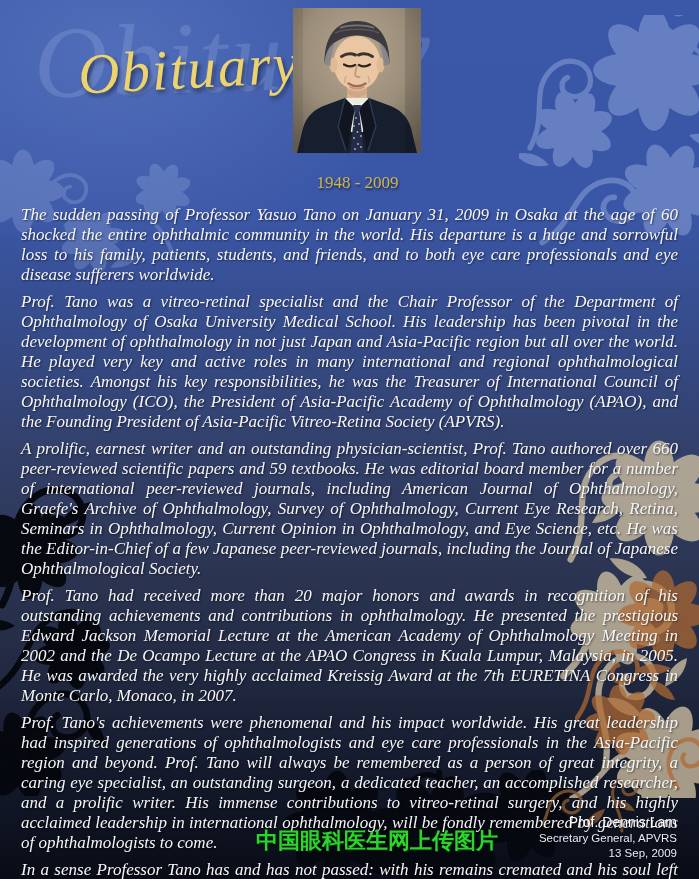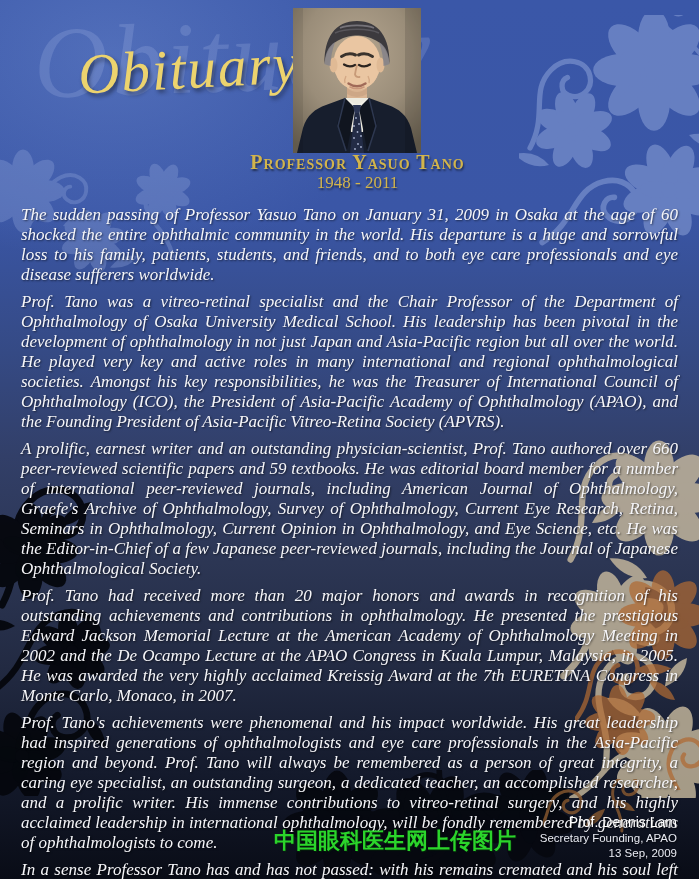--- a/index.html
+++ b/index.html
@@ -30,21 +30,21 @@
     font:400 17px "Liberation Serif",serif;color:#d2b44c;text-shadow:1px 2px 2px rgba(0,0,0,.5);}
   .body-text{position:absolute;left:21px;top:205px;width:657px;z-index:5;
     font:italic 17px/20px "Liberation Serif",serif;color:#f6f6f9;text-align:justify;
     text-shadow:1px 1px 2px rgba(0,0,0,.55);}
   .body-text p{margin:0 0 7px 0;font-family:Liberation Serif, serif;}
   .signature{position:absolute;right:22px;top:813px;z-index:6;text-align:right;color:#ffffff;
     font-family:"Liberation Sans",sans-serif;text-shadow:1px 1px 2px rgba(0,0,0,.6);}
   .sig-name{font-weight:normal;font-size:14px;line-height:18px;}
   .sig-role{font-size:11.5px;line-height:15px;color:#e9ebf3;}
   .sig-date{font-size:11.5px;line-height:15px;color:#e9ebf3;}
-  .cn-watermark{position:absolute;left:274px;top:828px;z-index:7;white-space:nowrap;
+  .cn-watermark{position:absolute;left:256px;top:828px;z-index:7;white-space:nowrap;
     font:bold 22px/1.2 "DejaVu Sans",sans-serif;color:#2bd52b;text-shadow:1px 1px 1px rgba(0,60,0,.5);}
 </style>
 </head>
 <body>
 
 <div class="page">
 
   <svg width="0" height="0" style="position:absolute" aria-hidden="true">
     <defs>
       <g id="peony">
@@ -191,33 +191,32 @@
         <circle cx="68" cy="128" r=".9"></circle>
         <circle cx="61" cy="130" r=".9"></circle>
       <circle cx="65" cy="136" r=".9"></circle>
         <circle cx="62" cy="141" r=".9"></circle>
         <circle cx="68" cy="139" r=".9"></circle>
     </g>
     <rect x="112" y="0" width="16" height="145" fill="#000" opacity=".12"></rect>
     <rect x="0" y="0" width="10" height="145" fill="#000" opacity=".08"></rect>
   </svg>
 
-  <div class="memorial-name">Professor Yasuo Tano</div>
-  <div class="memorial-years">1948 - 2011</div>
+  <div class="memorial-years">1948 - 2009</div>
 
   <div class="body-text">
     <p>The sudden passing of Professor Yasuo Tano on January 31, 2009 in Osaka at the age of 60 shocked the entire ophthalmic community in the world. His departure is a huge and sorrowful loss to his family, patients, students, and friends, and to both eye care professionals and eye disease sufferers worldwide.</p>
     <p>Prof. Tano was a vitreo-retinal specialist and the Chair Professor of the Department of Ophthalmology of Osaka University Medical School.  His leadership has been pivotal in the development of ophthalmology in not just Japan and Asia-Pacific region but all over the world. He played very key and active roles in many international and regional ophthalmological societies. Amongst his key responsibilities, he was the Treasurer of International Council of Ophthalmology (ICO), the President of Asia-Pacific Academy of Ophthalmology (APAO), and the Founding President of Asia-Pacific Vitreo-Retina Society (APVRS).</p>
     <p>A prolific, earnest writer and an outstanding physician-scientist, Prof. Tano authored over 660 peer-reviewed scientific papers and 59 textbooks.  He was editorial board member for a number of international peer-reviewed journals, including American Journal of Ophthalmology, Graefe's Archive of Ophthalmology, Survey of Ophthalmology, Current Eye Research, Retina, Seminars in Ophthalmology, Current Opinion in Ophthalmology, and Eye Science, etc.  He was the Editor-in-Chief of a few Japanese peer-reviewed journals, including the Journal of Japanese Ophthalmological Society.</p>
     <p>Prof. Tano had received more than 20 major honors and awards in recognition of his outstanding achievements and contributions in ophthalmology.  He presented the prestigious Edward Jackson Memorial Lecture at the American Academy of Ophthalmology Meeting in 2002 and the De Ocampo Lecture at the APAO Congress in Kuala Lumpur, Malaysia, in 2005.  He was awarded the very highly acclaimed Kreissig Award at the 7th EURETINA Congress in Monte Carlo, Monaco, in 2007.</p>
     <p>Prof. Tano's achievements were phenomenal and his impact worldwide.  His great leadership had inspired generations of ophthalmologists and eye care professionals in the Asia-Pacific region and beyond. Prof. Tano will always be remembered as a person of great integrity, a caring eye specialist, an outstanding surgeon, a dedicated teacher, an accomplished researcher, and a prolific writer. His immense contributions to vitreo-retinal surgery, and his highly acclaimed leadership in international ophthalmology, will be fondly remembered by generations of ophthalmologists to come.</p>
     <p>In a sense Professor Tano has and has not passed: with his remains cremated and his soul left for the other field, his role-modeling is to remain, forever.</p>
   </div>
 
   <div class="signature">
     <div class="sig-name">Prof. Dennis Lam</div>
-    <div class="sig-role">Secretary Founding, APAO</div>
+    <div class="sig-role">Secretary General, APVRS</div>
     <div class="sig-date">13 Sep, 2009</div>
   </div>
 
   <div class="cn-watermark">中国眼科医生网上传图片</div>
 
 </div>
 
 </body></html>

